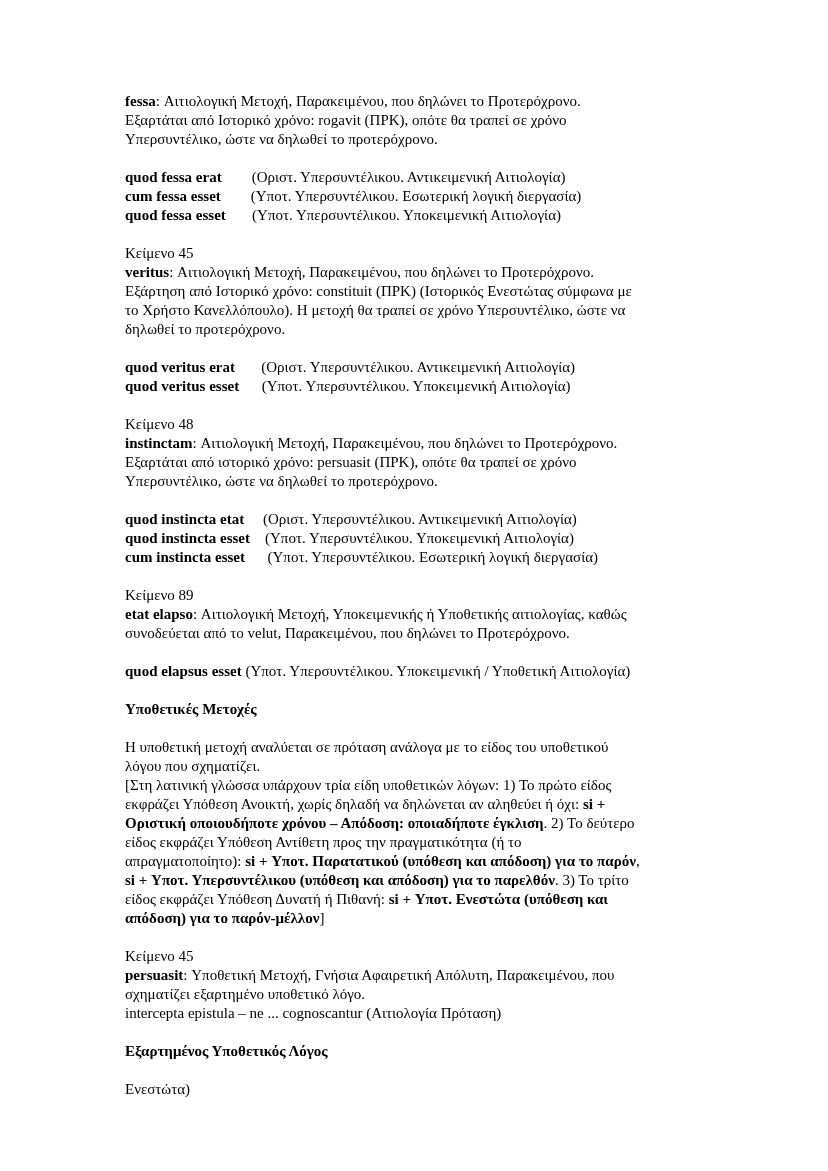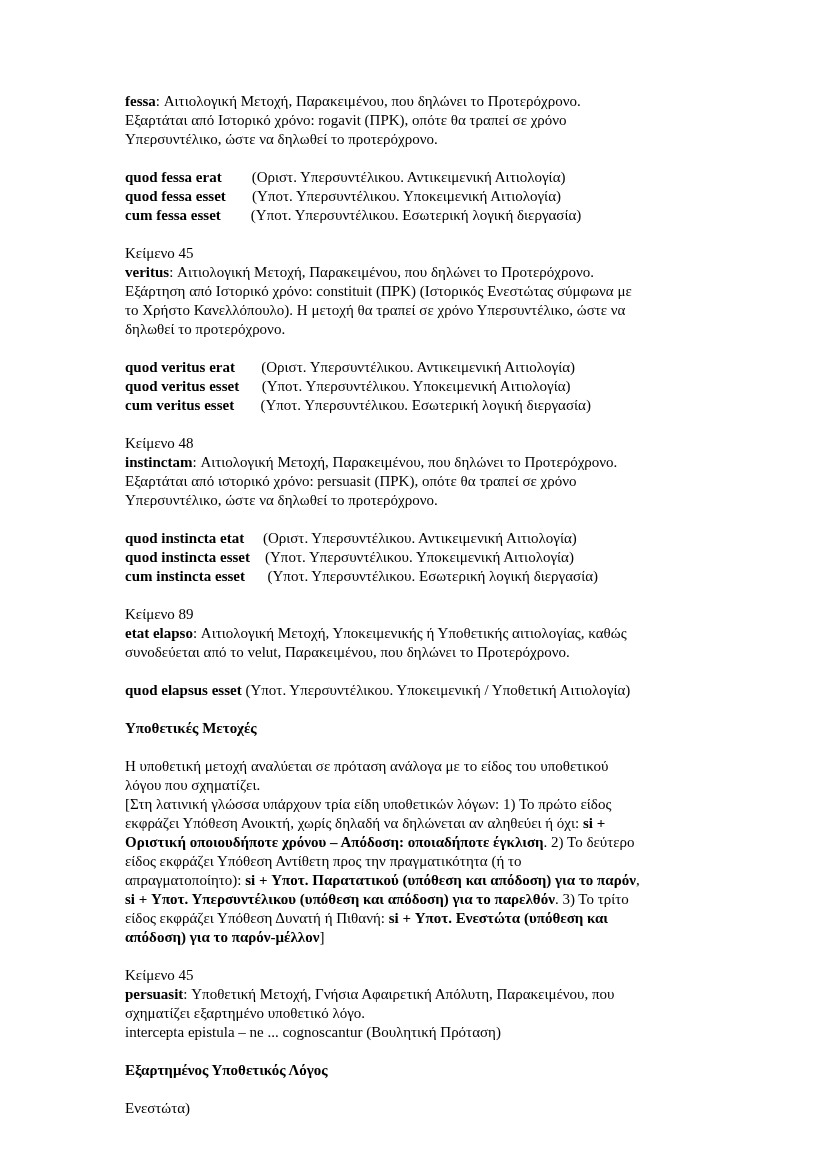--- a/index.html
+++ b/index.html
@@ -31,47 +31,46 @@
   .u { }
 </style>
 </head>
 <body>
 
 <div class="page">
   <div>
       <p class="para"><span class="b">fessa</span><span>: Αιτιολογική Μετοχή, Παρακειμένου, που δηλώνει το Προτερόχρονο.</span><br><span>Εξαρτάται από Ιστορικό χρόνο: rogavit (ΠΡΚ), οπότε θα τραπεί σε χρόνο Υπερσυντέλικο, ώστε να δηλωθεί το προτερόχρονο.</span></p>
       <p class="para blank">&nbsp;</p>
       <p class="para"><span class="b">quod fessa erat</span><span>        (Οριστ. Υπερσυντέλικου. Αντικειμενική Αιτιολογία)</span></p>
+      <p class="para"><span class="b">cum fessa esset</span><span>        (Υποτ. Υπερσυντέλικου. Εσωτερική λογική διεργασία)</span></p>
       <p class="para"><span class="b">quod fessa esset</span><span>       (Υποτ. Υπερσυντέλικου. Υποκειμενική Αιτιολογία)</span></p>
-      <p class="para"><span class="b">cum fessa esset</span><span>        (Υποτ. Υπερσυντέλικου. Εσωτερική λογική διεργασία)</span></p>
       <p class="para blank">&nbsp;</p>
       <p class="para"><span class="u">Κείμενο 45</span></p>
       <p class="para"><span class="b">veritus</span><span>: Αιτιολογική Μετοχή, Παρακειμένου, που δηλώνει το Προτερόχρονο.</span><br><span>Εξάρτηση από Ιστορικό χρόνο: constituit (ΠΡΚ) (Ιστορικός Ενεστώτας σύμφωνα με το Χρήστο Κανελλόπουλο). Η μετοχή θα τραπεί σε χρόνο Υπερσυντέλικο, ώστε να δηλωθεί το προτερόχρονο.</span></p>
       <p class="para blank">&nbsp;</p>
       <p class="para"><span class="b">quod veritus erat</span><span>       (Οριστ. Υπερσυντέλικου. Αντικειμενική Αιτιολογία)</span></p>
       <p class="para"><span class="b">quod veritus esset</span><span>      (Υποτ. Υπερσυντέλικου. Υποκειμενική Αιτιολογία)</span></p>
-      <p class="para"><span class="b">cum veritus esset</span><span>       (Υποτ. Υπερσυντέλικου. Εσωτερική λογική διεργασία)</span></p>
       <p class="para blank">&nbsp;</p>
       <p class="para"><span class="u">Κείμενο 48</span></p>
       <p class="para"><span class="b">instinctam</span><span>: Αιτιολογική Μετοχή, Παρακειμένου, που δηλώνει το Προτερόχρονο.</span><br><span>Εξαρτάται από ιστορικό χρόνο: persuasit (ΠΡΚ), οπότε θα τραπεί σε χρόνο Υπερσυντέλικο, ώστε να δηλωθεί το προτερόχρονο.</span></p>
       <p class="para blank">&nbsp;</p>
       <p class="para"><span class="b">quod instincta etat</span><span>     (Οριστ. Υπερσυντέλικου. Αντικειμενική Αιτιολογία)</span></p>
       <p class="para"><span class="b">quod instincta esset</span><span>    (Υποτ. Υπερσυντέλικου. Υποκειμενική Αιτιολογία)</span></p>
       <p class="para"><span class="b">cum instincta esset</span><span>      (Υποτ. Υπερσυντέλικου. Εσωτερική λογική διεργασία)</span></p>
       <p class="para blank">&nbsp;</p>
       <p class="para"><span class="u">Κείμενο 89</span></p>
       <p class="para"><span class="b">etat elapso</span><span>: Αιτιολογική Μετοχή, Υποκειμενικής ή Υποθετικής αιτιολογίας, καθώς συνοδεύεται από το velut, Παρακειμένου, που δηλώνει το Προτερόχρονο.</span></p>
       <p class="para blank">&nbsp;</p>
       <p class="para"><span class="b">quod elapsus esset</span><span> (Υποτ. Υπερσυντέλικου. Υποκειμενική / Υποθετική Αιτιολογία)</span></p>
       <p class="para blank">&nbsp;</p>
       <p class="para"><span class="b u">Υποθετικές Μετοχές</span></p>
       <p class="para blank">&nbsp;</p>
       <p class="para"><span>Η υποθετική μετοχή αναλύεται σε πρόταση ανάλογα με το είδος του υποθετικού λόγου που σχηματίζει.</span></p>
       <p class="para"><span>[Στη λατινική γλώσσα υπάρχουν τρία είδη υποθετικών λόγων: 1) Το πρώτο είδος εκφράζει </span><span class="u">Υπόθεση Ανοικτή</span><span>, χωρίς δηλαδή να δηλώνεται αν αληθεύει ή όχι: </span><span class="b">si + Οριστική οποιουδήποτε χρόνου – Απόδοση: οποιαδήποτε έγκλιση</span><span>. 2) Το δεύτερο είδος εκφράζει </span><span class="u">Υπόθεση Αντίθετη προς την πραγματικότητα</span><span> (ή το απραγματοποίητο): </span><span class="b">si + Υποτ. Παρατατικού (υπόθεση και απόδοση) για το παρόν</span><span>, </span><span class="b">si + Υποτ. Υπερσυντέλικου (υπόθεση και απόδοση) για το παρελθόν</span><span>. 3) Το τρίτο είδος εκφράζει </span><span class="u">Υπόθεση Δυνατή ή Πιθανή</span><span>: </span><span class="b">si + Υποτ. Ενεστώτα (υπόθεση και απόδοση) για το παρόν-μέλλον</span><span>]</span></p>
       <p class="para blank">&nbsp;</p>
       <p class="para"><span class="u">Κείμενο 45</span></p>
       <p class="para"><span class="b">persuasit</span><span>: Υποθετική Μετοχή, Γνήσια Αφαιρετική Απόλυτη, Παρακειμένου, που σχηματίζει εξαρτημένο υποθετικό λόγο.</span></p>
-      <p class="para"><span>intercepta epistula – ne ... cognoscantur (Βουλητική Πρόταση)</span></p>
+      <p class="para"><span>intercepta epistula – ne ... cognoscantur (Αιτιολογία Πρόταση)</span></p>
       <p class="para blank">&nbsp;</p>
       <p class="para"><span class="b">Εξαρτημένος Υποθετικός Λόγος</span></p>
       <p class="para"><br><span>Ενεστώτα)</span></p>
     </div>
 </div>
 
 </body></html>

